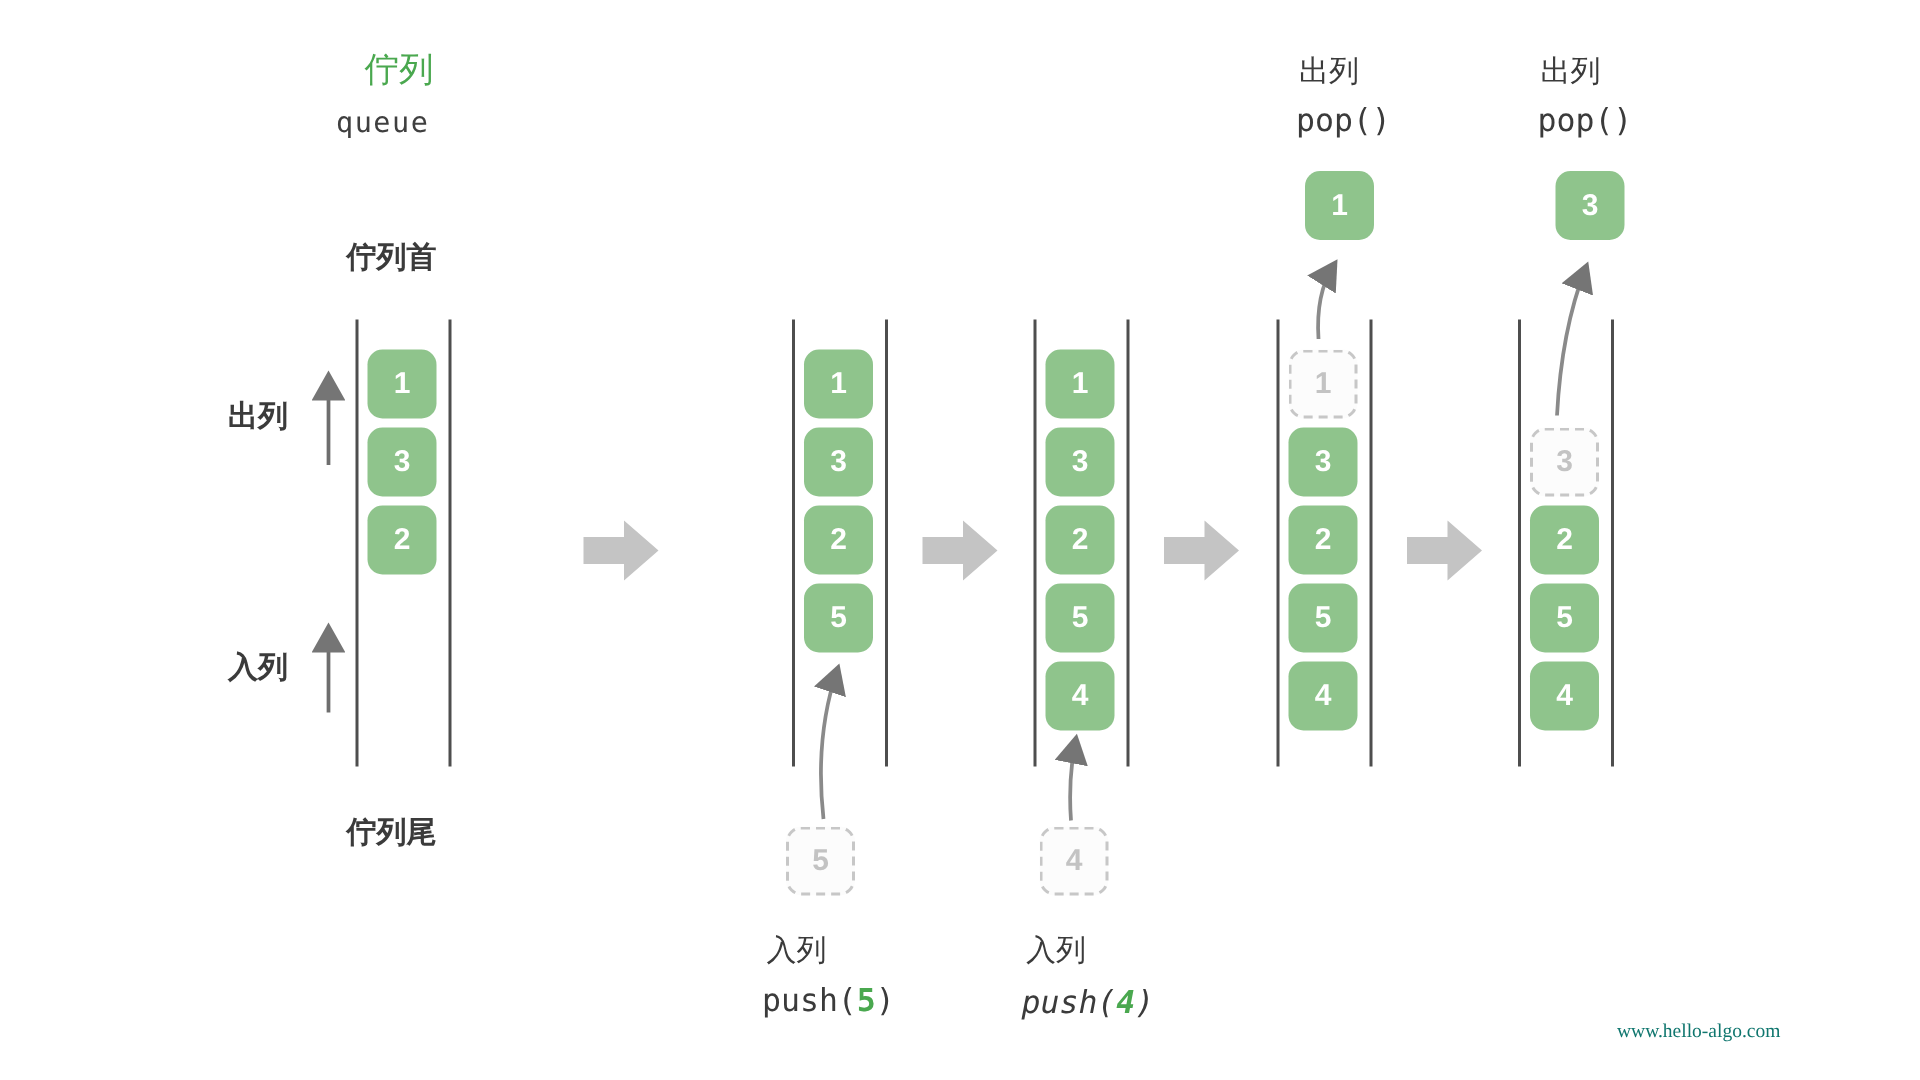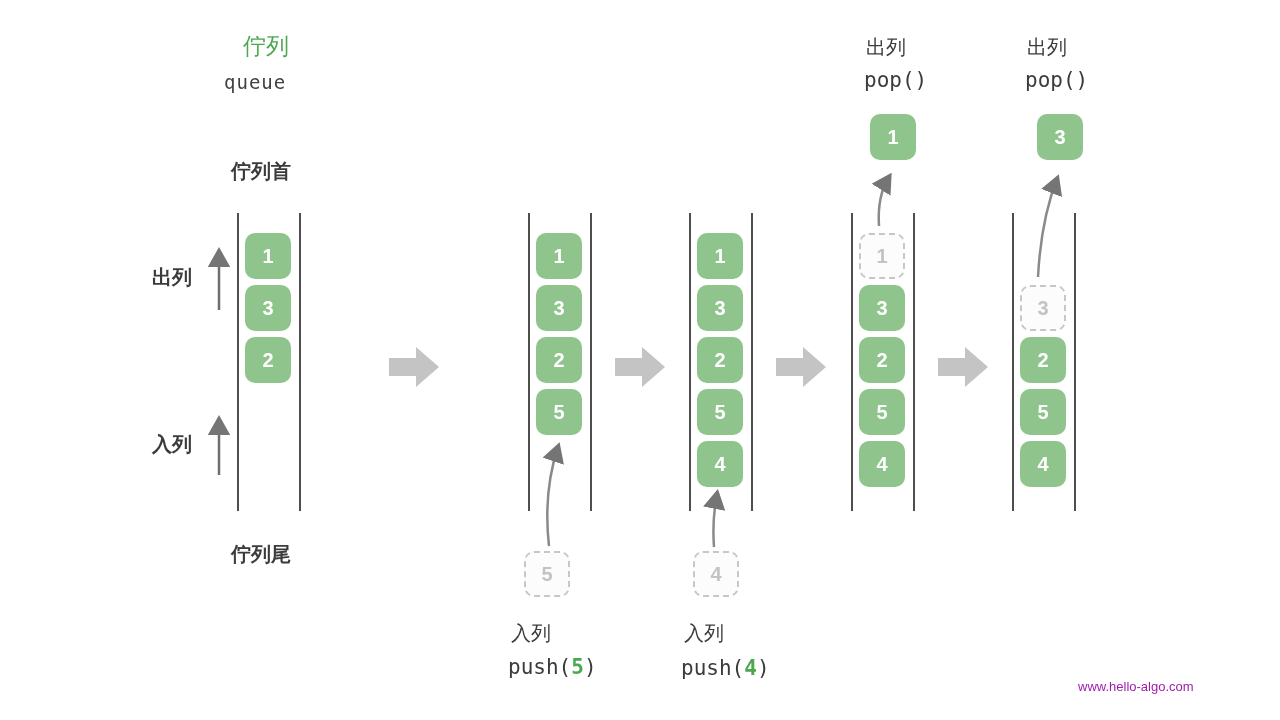--- a/index.html
+++ b/index.html
@@ -20,21 +20,21 @@
     display:flex;align-items:center;justify-content:center;
     color:#ffffff;font-size:20px;font-weight:bold;
   }
   .ghost{
     position:absolute;width:46px;height:46px;box-sizing:border-box;border-radius:10px;
     border:2px dashed #c7c7c7;background:#fcfcfc;
     display:flex;align-items:center;justify-content:center;
     color:#c3c3c3;font-size:20px;font-weight:bold;
   }
   .watermark{
-    font-size:13px;font-family:Liberation Sans, sans-serif;color:#a21caf;text-align:center;
+    font-size:13px;font-family:Liberation Serif, serif;color:#0f766e;text-align:center;
   }
   svg.overlay{position:absolute;left:0;top:0;pointer-events:none;}
 </style>
 </head>
 <body>
 
 <div class="canvas">
 
   <div class="abs title-zh" style="left:243px;top:31px;">佇列</div>
   <div class="abs title-en" style="left:224px;top:71px;">queue</div>
@@ -67,21 +67,21 @@
   <div class="abs lbl" style="left:511px;top:620px;">入列</div>
   <div class="abs code" style="left:508px;top:617px;margin-top:38px;"><span>push(</span><span class="arg">5</span><span>)</span></div>
 
   <div class="box" style="left:697px;top:233px;">1</div>
   <div class="box" style="left:697px;top:285px;">3</div>
   <div class="box" style="left:697px;top:337px;">2</div>
   <div class="box" style="left:697px;top:389px;">5</div>
   <div class="box" style="left:697px;top:441px;">4</div>
   <div class="ghost" style="left:693px;top:551px;">4</div>
   <div class="abs lbl" style="left:684px;top:620px;">入列</div>
-  <div class="abs code" style="left:681px;top:656px;"><span>push(</span><span class="arg">4</span><span>)</span></div>
+  <div class="abs code" style="left:681px;top:656px;font-style:italic;"><span>push(</span><span class="arg">4</span><span>)</span></div>
 
   <div class="ghost" style="left:859px;top:233px;">1</div>
   <div class="box" style="left:859px;top:285px;">3</div>
   <div class="box" style="left:859px;top:337px;">2</div>
   <div class="box" style="left:859px;top:389px;">5</div>
   <div class="box" style="left:859px;top:441px;">4</div>
   <div class="box" style="left:870px;top:114px;">1</div>
   <div class="abs lbl" style="left:866px;top:34px;">出列</div>
   <div class="abs code" style="left:864px;top:68px;">pop()</div>
 

